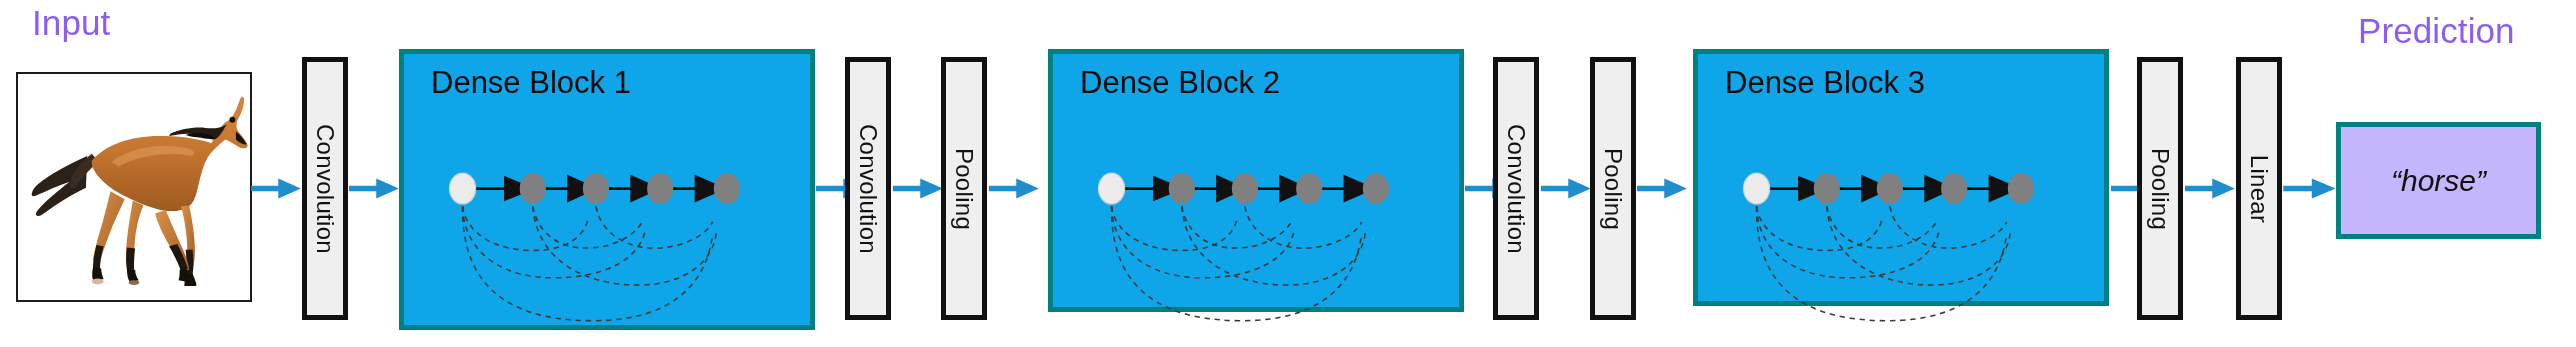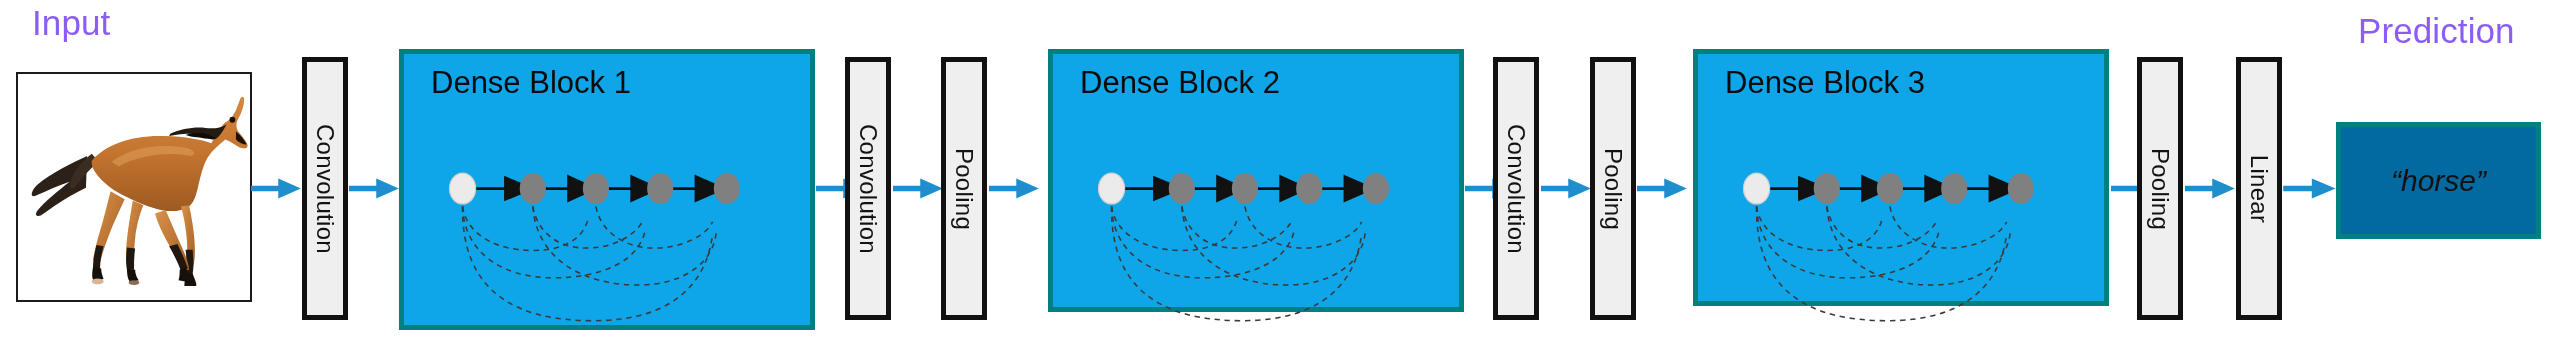--- a/index.html
+++ b/index.html
@@ -66,21 +66,21 @@
     font-size: 31px;
     color: #0b0b0b;
     white-space: nowrap;
     line-height: 1;
   }
   .dense-graph { position: absolute; left: 0; top: 0; }
 
   
   .pred-box {
     border: 5.4px solid #008080;
-    background: #0369a1;
+    background: #c4b5fd;
     box-sizing: border-box;
     display: flex;
     align-items: center;
     justify-content: center;
   }
   .pred-text {
     font-size: 30px;
     font-style: italic;
     color: #111;
     white-space: nowrap;

